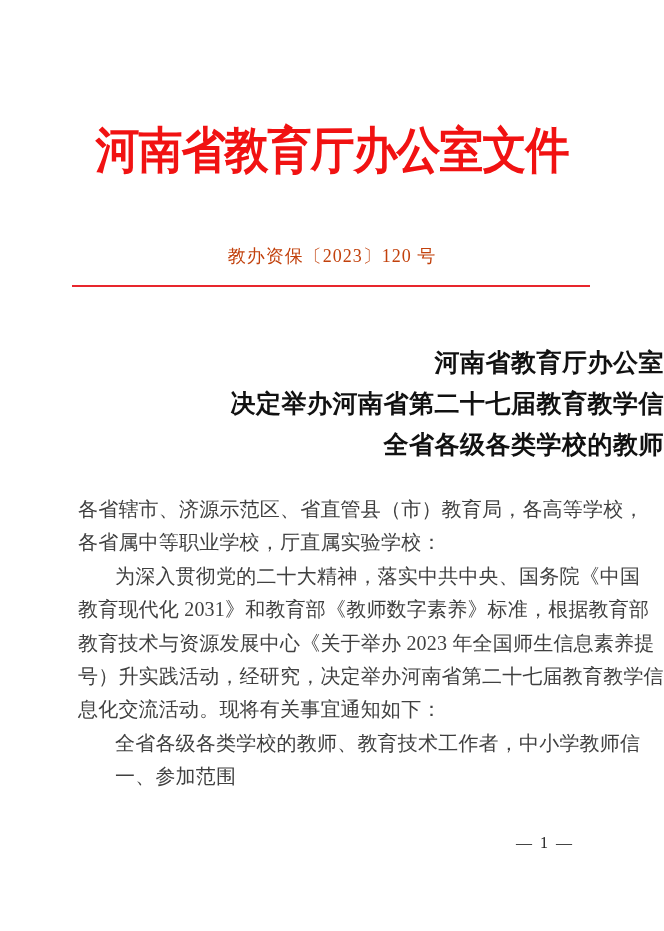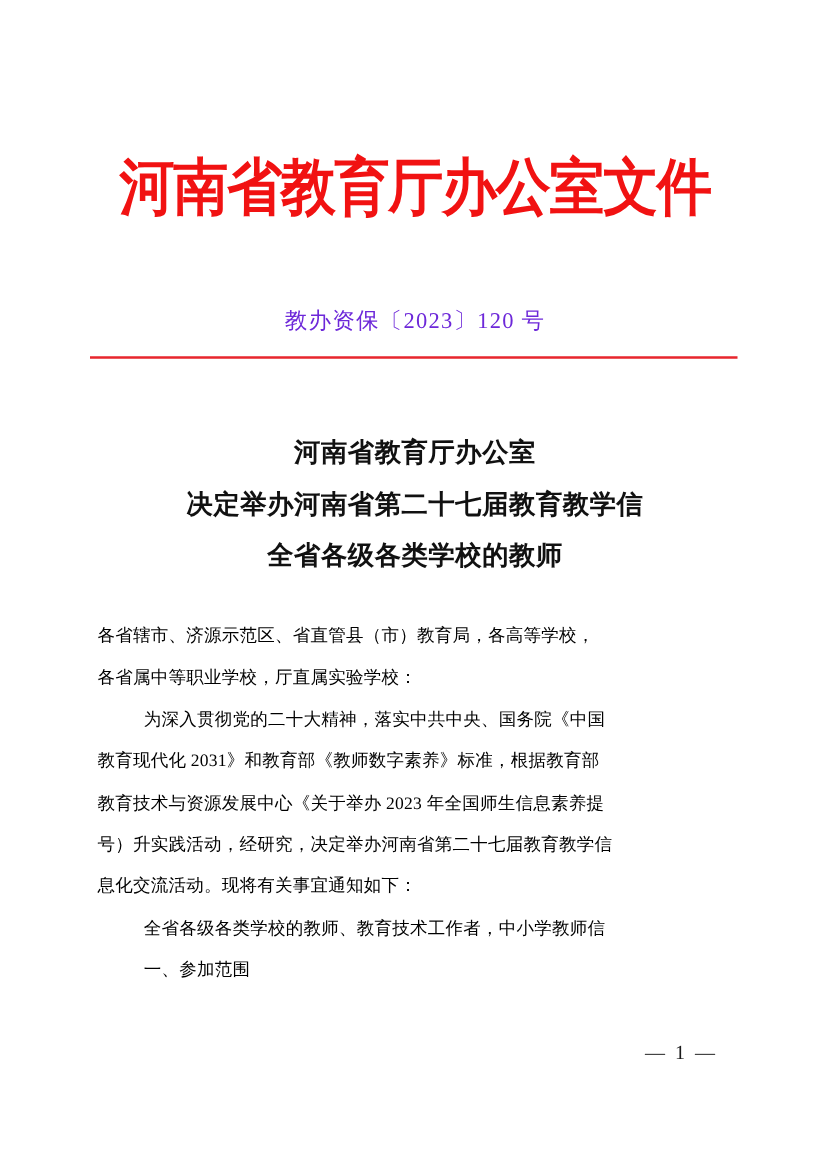--- a/index.html
+++ b/index.html
@@ -36,51 +36,51 @@
     white-space: nowrap;
   }
   .doc-number {
     position: absolute;
     top: 244px;
     left: 0;
     right: 0;
     text-align: center;
     font-size: 18px;
     letter-spacing: 1px;
-    color: #6d28d9;
+    color: #c2410c;
   }
   .red-line {
     position: absolute;
     top: 285px;
     left: 72px;
     width: 518px;
     height: 2px;
     background: var(--red-line, #e8262d);
   }
   .title-block {
     position: absolute;
     top: 342px;
     left: 0;
     right: 0;
-    text-align: center;
-    font-size: 21px;
+    text-align: right;
+    font-size: 25px;
     font-weight: bold;
     line-height: 41px;
     letter-spacing: 0.5px;
     color: #111111;
   }
   .body-block {
     position: absolute;
     top: 493px;
     left: 78px;
     width: 510px;
-    font-size: 14px;
+    font-size: 20px;
     line-height: 33.4px;
     letter-spacing: 0.2px;
-    color: #000000;
+    color: #404040;
   }
   .body-line {
     white-space: nowrap;
   }
   .body-line.indent {
     padding-left: 37px;
   }
   .page-number {
     position: absolute;
     top: 834px;

